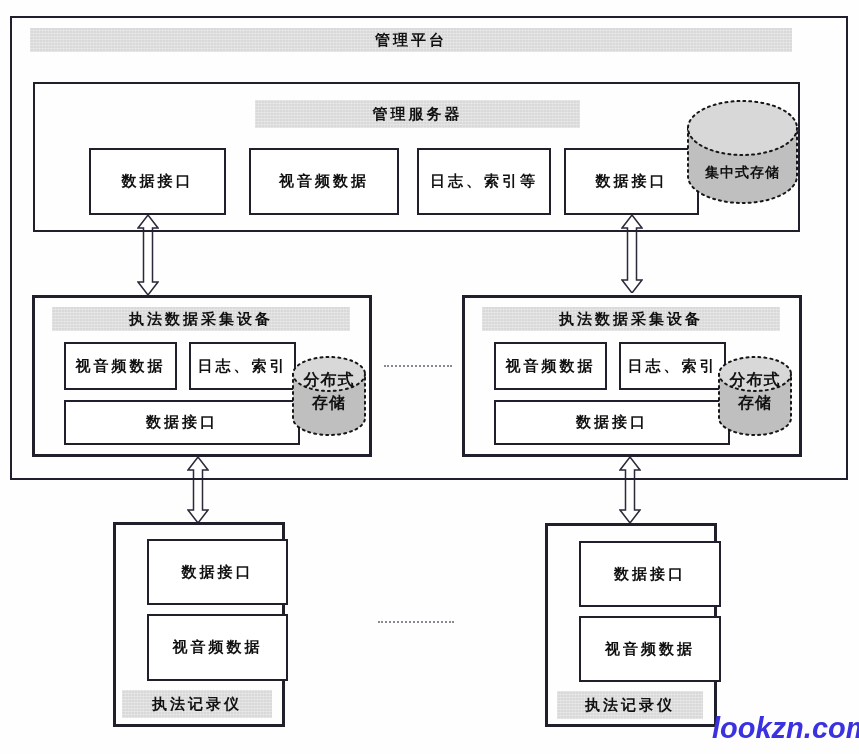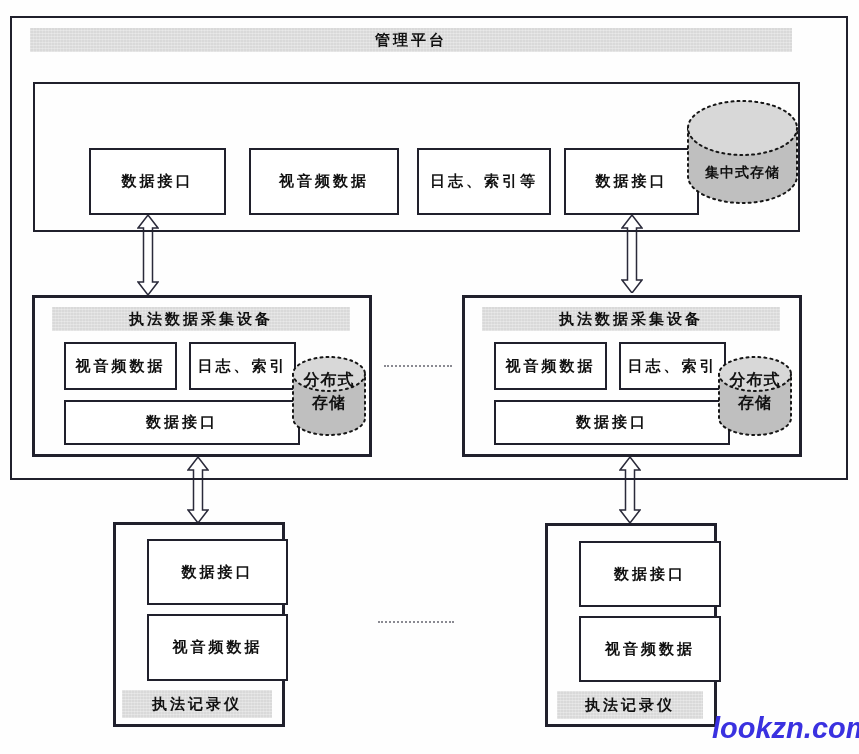--- a/index.html
+++ b/index.html
@@ -41,20 +41,23 @@
 <div class="canvas">
 
   <div class="abs frame" style="left:10px;top:16px;width:838px;height:464px;"></div>
 
   <div class="abs graybar" style="left:30px;top:28px;width:762px;height:24px;">
     <span>管理平台</span>
   </div>
 
   <div class="abs frame" style="left:33px;top:82px;width:767px;height:150px;"></div>
 
+  <div class="abs graybar" style="left:255px;top:100px;width:325px;height:28px;">
+    <span>管理服务器</span>
+  </div>
 
   <div class="abs labelbox" style="left:70px;top:148px;width:137px;height:67px;">
     <span>数据接口</span>
   </div>
   <div class="abs labelbox" style="left:230px;top:148px;width:150px;height:67px;">
     <span>视音频数据</span>
   </div>
   <div class="abs labelbox" style="left:398px;top:148px;width:134px;height:67px;">
     <span>日志、索引等</span>
   </div>

